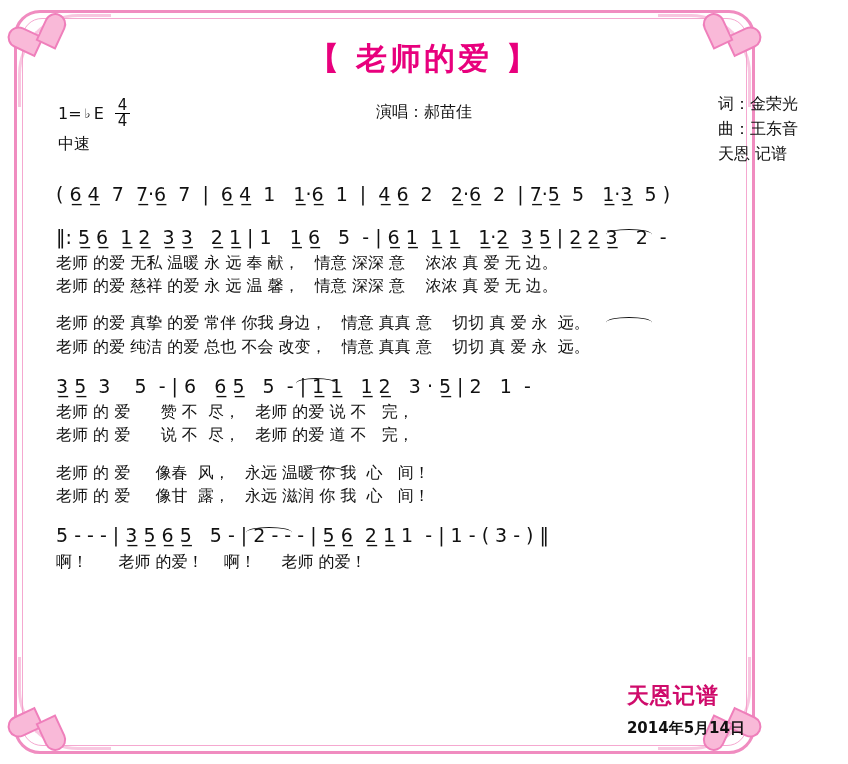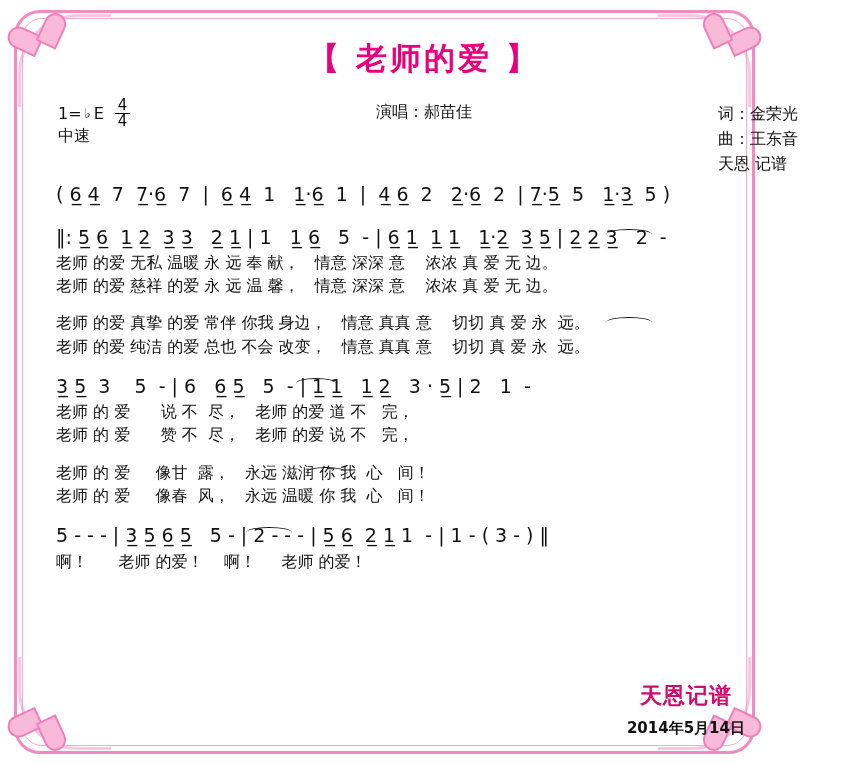--- a/index.html
+++ b/index.html
@@ -66,27 +66,27 @@
     font-family:"DejaVu Sans", sans-serif;
   }
   .key-block{
     position:absolute;left:12px;top:8px;font-size:16px;color:#111;
   }
   .key-line{display:flex;align-items:center;gap:3px;}
   .flat{font-size:13px;vertical-align:super;}
   .timesig{display:inline-block;text-align:center;line-height:1;margin-left:8px;font-size:15px;}
   .timesig .num{display:block;border-bottom:1.6px solid #000;padding:0 3px;}
   .timesig .den{display:block;padding:0 3px;}
-  .tempo{position:absolute;left:12px;top:36px;font-size:16px;color:#111;}
+  .tempo{position:absolute;left:12px;top:44px;font-size:16px;color:#111;}
   .singer{
     position:absolute;left:50%;transform:translateX(-50%);top:12px;
     font-size:16px;color:#111;white-space:nowrap;
   }
   .credits{
-    position:absolute;right:4px;top:12px;font-size:16px;color:#111;line-height:1.55;text-align:left;
+    position:absolute;right:4px;top:2px;font-size:16px;color:#111;line-height:1.55;text-align:left;
   }
 
   .music{
     font-family:"DejaVu Sans", sans-serif;
     color:#111;
   }
   .sysrow{position:relative;margin-bottom:4px;}
   .notes{
     font-size:19px;letter-spacing:0px;white-space:pre;line-height:1.5;
     padding-left:10px;
@@ -94,21 +94,21 @@
   .lyric{
     font-size:16px;white-space:pre;line-height:1.45;padding-left:10px;color:#111;
   }
   .sysblock{margin-bottom:14px;}
   .intro{margin:6px 0 14px 0;}
   .slur{
     position:absolute;border-top:1.6px solid #111;border-radius:50%;
     height:10px;
   }
   .footer-stamp{
-    position:absolute;right:24px;bottom:26px;text-align:center;
+    position:absolute;right:24px;bottom:26px;
   }
   .stamp-title{
     color:#cf0b6b;font-size:22px;font-weight:bold;
     font-family:"DejaVu Serif", serif;letter-spacing:1px;
   }
   .stamp-date{
     color:#111;font-size:15px;font-weight:bold;margin-top:8px;
     font-family:"DejaVu Sans", sans-serif;
   }
 </style>
@@ -168,28 +168,28 @@
 
       <div class="sysblock sysrow">
         <div class="slur" style="left:560px;top:6px;width:46px;"></div>
         <div class="lyric">老师 的爱 真挚 的爱 常伴 你我 身边，   情意 真真 意    切切 真 爱 永  远。</div>
         <div class="lyric">老师 的爱 纯洁 的爱 总也 不会 改变，   情意 真真 意    切切 真 爱 永  远。</div>
       </div>
 
       <div class="sysblock sysrow">
         <div class="slur" style="left:250px;top:6px;width:40px;"></div>
         <div class="notes">3̲ 5̲  3    5  - | 6   6̲ 5̲   5  - | 1̲ 1̲   1̲ 2̲   3 · 5̲ | 2   1  -</div>
+        <div class="lyric">老师 的 爱      赞 不  尽，   老师 的爱 说 不   完，</div>
         <div class="lyric">老师 的 爱      说 不  尽，   老师 的爱 道 不   完，</div>
-        <div class="lyric">老师 的 爱      赞 不  尽，   老师 的爱 说 不   完，</div>
       </div>
 
       <div class="sysblock sysrow">
         <div class="slur" style="left:260px;top:6px;width:40px;"></div>
+        <div class="lyric">老师 的 爱     像春  风，   永远 温暖 你 我  心   间！</div>
         <div class="lyric">老师 的 爱     像甘  露，   永远 滋润 你 我  心   间！</div>
-        <div class="lyric">老师 的 爱     像春  风，   永远 温暖 你 我  心   间！</div>
       </div>
 
       <div class="sysblock sysrow">
         <div class="slur" style="left:200px;top:6px;width:46px;"></div>
         <div class="notes">5 - - - | 3̲ 5̲ 6̲ 5̲   5 - | 2 - - - | 5̲ 6̲  2̲ 1̲ 1  - | 1 - ( 3 - ) ‖</div>
         <div class="lyric">啊！      老师 的爱！    啊！     老师 的爱！</div>
       </div>
 
     </div>
   </div>

